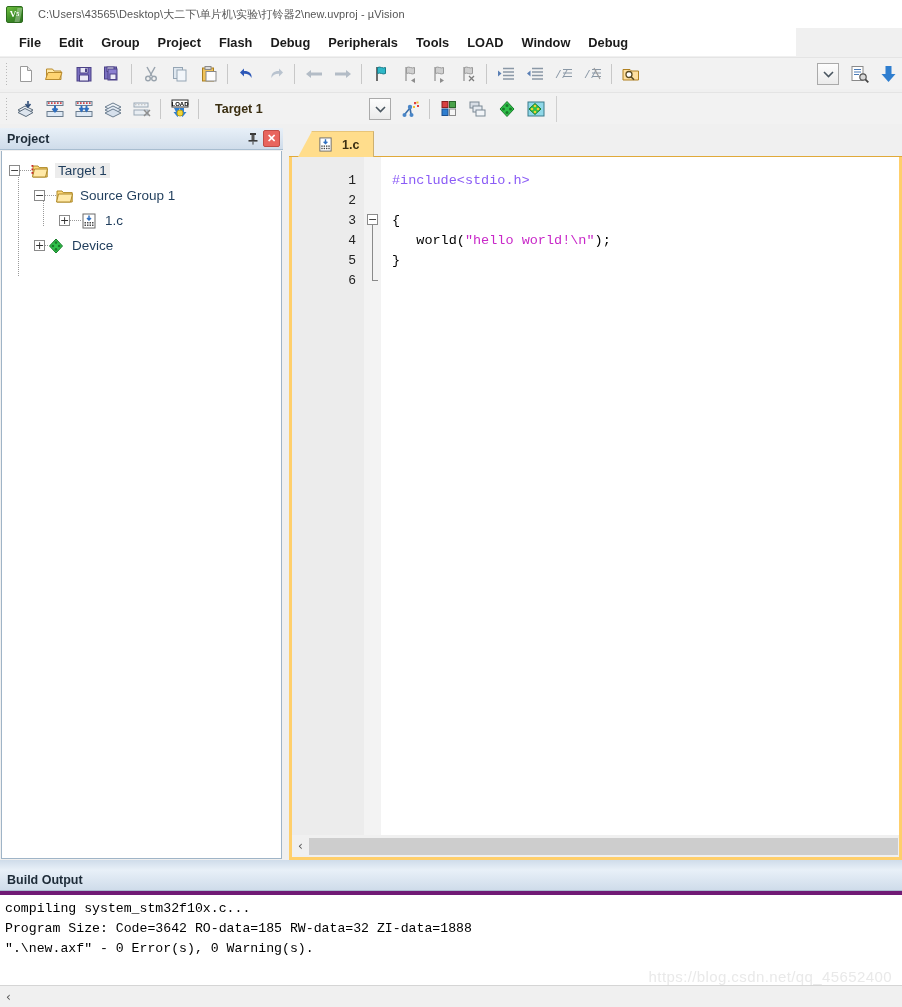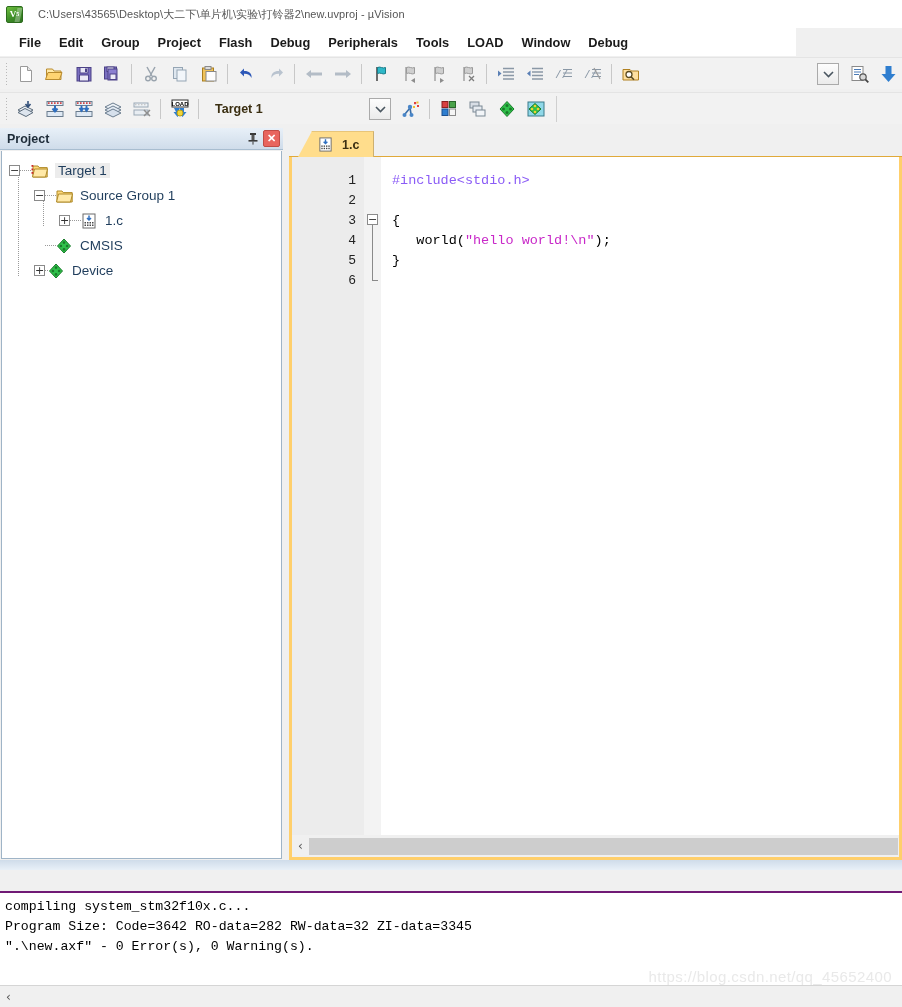--- a/index.html
+++ b/index.html
@@ -201,21 +201,21 @@
   }
   .build-caption {
     height:21px; width:100%;
     background:linear-gradient(#e8f0f8,#cfdcea);
     border-bottom:1px solid #a8bdd0;
     display:flex; align-items:center; padding-left:7px;
     font-size:12.5px; font-weight:bold; color:#1d2b38;
   }
   .build-body {
     position:absolute; left:0; top:21px; width:902px; height:116px;
-    background:#fff; border-top:2px solid #701a75;
+    background:#fff; border-top:4px solid #701a75;
     padding:4px 8px 0 5px; overflow:hidden;
   }
   .build-line {
     font-family:"Liberation Mono", monospace; font-size:13.2px;
     color:#000; line-height:20px; white-space:pre;
   }
   .build-hscroll {
     position:absolute; left:0; bottom:0; width:902px; height:22px;
     background:#f0f0f0; border-top:1px solid #d5d5d5;
     display:flex; align-items:center;
@@ -647,36 +647,20 @@
                 <rect x="3.5" y="11.5" width="1.5" height="1.5"></rect>
                 <rect x="6" y="11.5" width="1.5" height="1.5"></rect>
                 <rect x="8.5" y="11.5" width="1.5" height="1.5"></rect>
                 <rect x="11" y="11.5" width="1.5" height="1.5"></rect>
               </g>
             </svg>
         </div>
         <div class="tnode-label">1.c</div>
       </div>
 
-      <div class="tnode" style="padding-left:32px;">
-        <div class="exp-spacer"></div>
-        <div class="dots"></div>
-        <div class="ico">
-          <svg width="16" height="16" viewBox="0 0 16 16">
-              <path d="M8 1l6.5 7-6.5 7-6.5-7z" fill="#2fc04a" stroke="#1a7a2a"></path>
-              <g fill="#1a7a2a">
-                <circle cx="8" cy="4.6" r="1.3"></circle>
-                <circle cx="4.9" cy="8" r="1.3"></circle>
-                <circle cx="11.1" cy="8" r="1.3"></circle>
-                <circle cx="8" cy="11.4" r="1.3"></circle>
-              </g>
-            </svg>
-        </div>
-        <div class="tnode-label">CMSIS</div>
-      </div>
 
       <div class="tnode" style="padding-left:32px;">
         <div class="expander">+</div>
         <div class="dots" style="width:3px;"></div>
         <div class="ico">
           <svg width="16" height="16" viewBox="0 0 16 16">
               <path d="M8 1l6.5 7-6.5 7-6.5-7z" fill="#2fc04a" stroke="#1a7a2a"></path>
               <g fill="#1a7a2a">
                 <circle cx="8" cy="4.6" r="1.3"></circle>
                 <circle cx="4.9" cy="8" r="1.3"></circle>
@@ -772,23 +756,24 @@
       <div class="hscroll-ed">
         <div class="hs-btn">‹</div>
         <div class="hs-thumb"></div>
       </div>
     </div>
   </div>
 
   <div class="divider-h"></div>
 
   <div class="build-panel">
+    <div class="build-caption">Build Output</div>
     <div class="build-body">
       <div class="build-line">compiling system_stm32f10x.c...</div>
-      <div class="build-line">Program Size: Code=3642 RO-data=282 RW-data=32 ZI-data=3345</div>
+      <div class="build-line">Program Size: Code=3642 RO-data=185 RW-data=32 ZI-data=1888</div>
       <div class="build-line">".\new.axf" - 0 Error(s), 0 Warning(s).</div>
     </div>
     <div class="watermark">https://blog.csdn.net/qq_45652400</div>
     <div class="build-hscroll">
       <div class="hs-btn">‹</div>
     </div>
   </div>
 
 </div>
 

